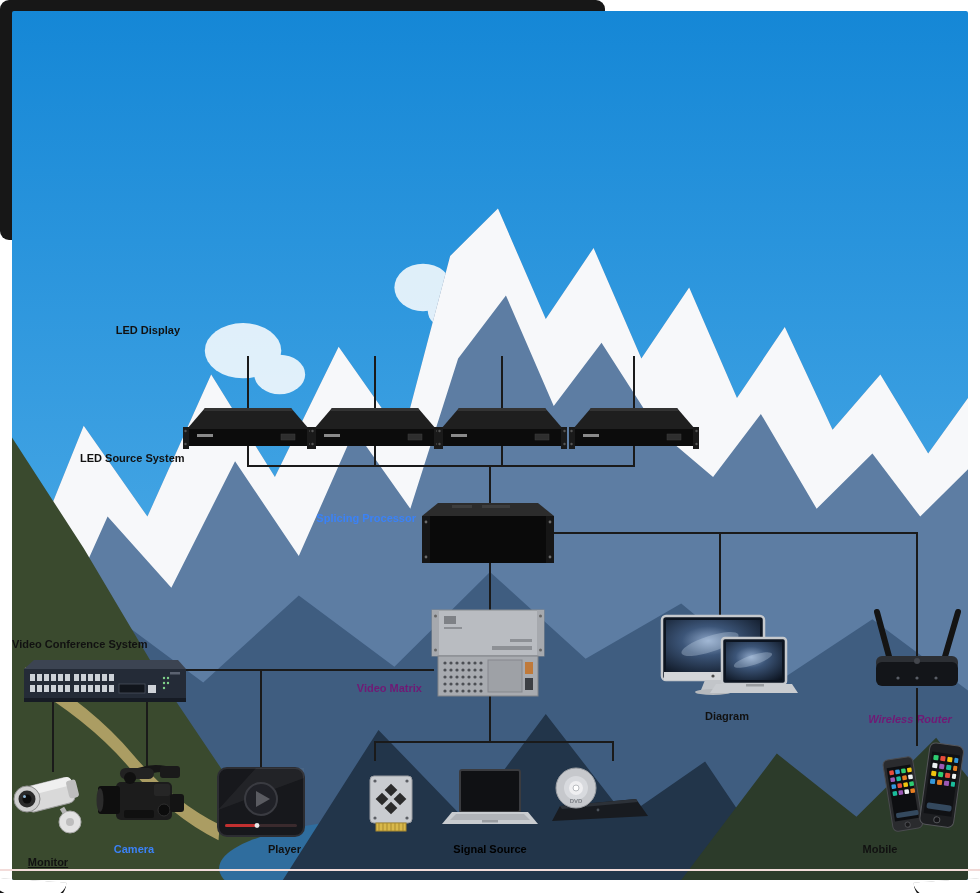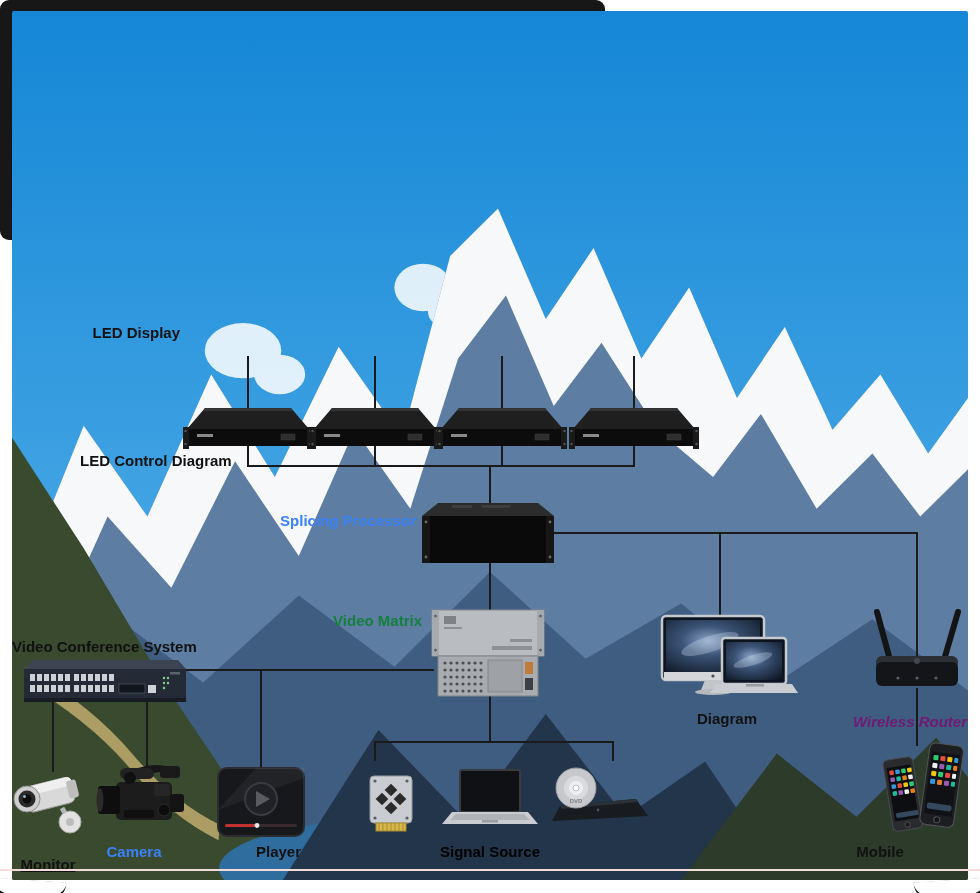--- a/index.html
+++ b/index.html
@@ -1,21 +1,21 @@
 <!DOCTYPE html>
 <html><head>
 <meta charset="utf-8">
 <style>
   html,body{margin:0;padding:0;background:#ffffff;}
   #stage{position:relative;width:980px;height:893px;background:#ffffff;overflow:hidden;
          font-family:"Liberation Sans", sans-serif;}
   .abs{position:absolute;}
   #title{left:0;top:22px;width:980px;text-align:center;font-size:30px;font-weight:bold;
          letter-spacing:0.5px;}
-  .lbl{position:absolute;font-size:15px;font-weight:bold;color:#111;white-space:nowrap;}
+  .lbl{position:absolute;font-size:11px;font-weight:bold;color:#111;white-space:nowrap;}
   .lbl.r{text-align:right;}
   .lbl.c{text-align:center;}
   #lines{left:0;top:0;z-index:1;}
   .dev{z-index:2;}
   
   #led-display{left:190px;top:126px;width:605px;height:240px;background:#171717;
                border-radius:9px;padding:0;box-sizing:border-box;z-index:2;}
   #led-screen{position:absolute;left:12px;top:11px;right:12px;bottom:13px;overflow:hidden;border-radius:2px;}
   .foot{position:absolute;width:74px;height:16px;border-bottom:5px solid #141414;
         border-radius:0 0 60px 60px;bottom:-8px;}
@@ -428,23 +428,23 @@
             <rect x="65" y="40" width="5" height="5" rx="1" fill="#9b59b6"></rect>
             <rect x="72" y="40" width="4" height="5" rx="1" fill="#1abc9c"></rect>
           <rect x="51" y="64" width="25" height="6" rx="2" fill="#34495e"></rect>
         </g>
         <circle cx="63" cy="80" r="3" fill="#141417" stroke="#55565a"></circle>
       </g>
     </svg>
   </div>
 
   <div class="lbl r" style="left: 10px; top: 324px; width: 170px; color: rgb(17, 17, 17);">LED Display</div>
-  <div class="lbl" style="left: 80px; top: 452px; color: rgb(17, 17, 17);">LED Control Diagram</div>
+  <div class="lbl" style="left: 80px; top: 452px; color: rgb(17, 17, 17);">LED Source System</div>
   <div class="lbl r" style="left: 246px; top: 512px; width: 170px; color: #3b82f6;">Splicing Processor</div>
-  <div class="lbl r" style="left: 294px; top: 612px; width: 128px; color: #15803d;">Video Matrix</div>
+  <div class="lbl r" style="left: 294px; top: 682px; width: 128px; color: #701a75;">Video Matrix</div>
   <div class="lbl" style="left: 12px; top: 638px; color: rgb(17, 17, 17);">Video Conference System</div>
   <div class="lbl c" style="left: 667px; top: 710px; width: 120px; color: rgb(17, 17, 17);">Diagram</div>
   <div class="lbl c" style="left: 840px; top: 713px; width: 140px; color: #701a75; font-style: italic;">Wireless Router</div>
   <div class="lbl c" style="left: 8px; top: 856px; width: 80px; color: rgb(17, 17, 17); text-decoration: underline;">Monitor</div>
   <div class="lbl c" style="left: 94px; top: 843px; width: 80px; color: #3b82f6;">Camera</div>
   <div class="lbl c" style="left: 221px; top: 843px; width: 80px; color: rgb(17, 17, 17); text-align: right;">Player</div>
   <div class="lbl c" style="left: 430px; top: 843px; width: 120px; color: #000000;">Signal Source</div>
   <div class="lbl c" style="left: 840px; top: 843px; width: 80px; color: rgb(17, 17, 17);">Mobile</div>
 
   <div id="bottom-rule" class="abs"></div>

